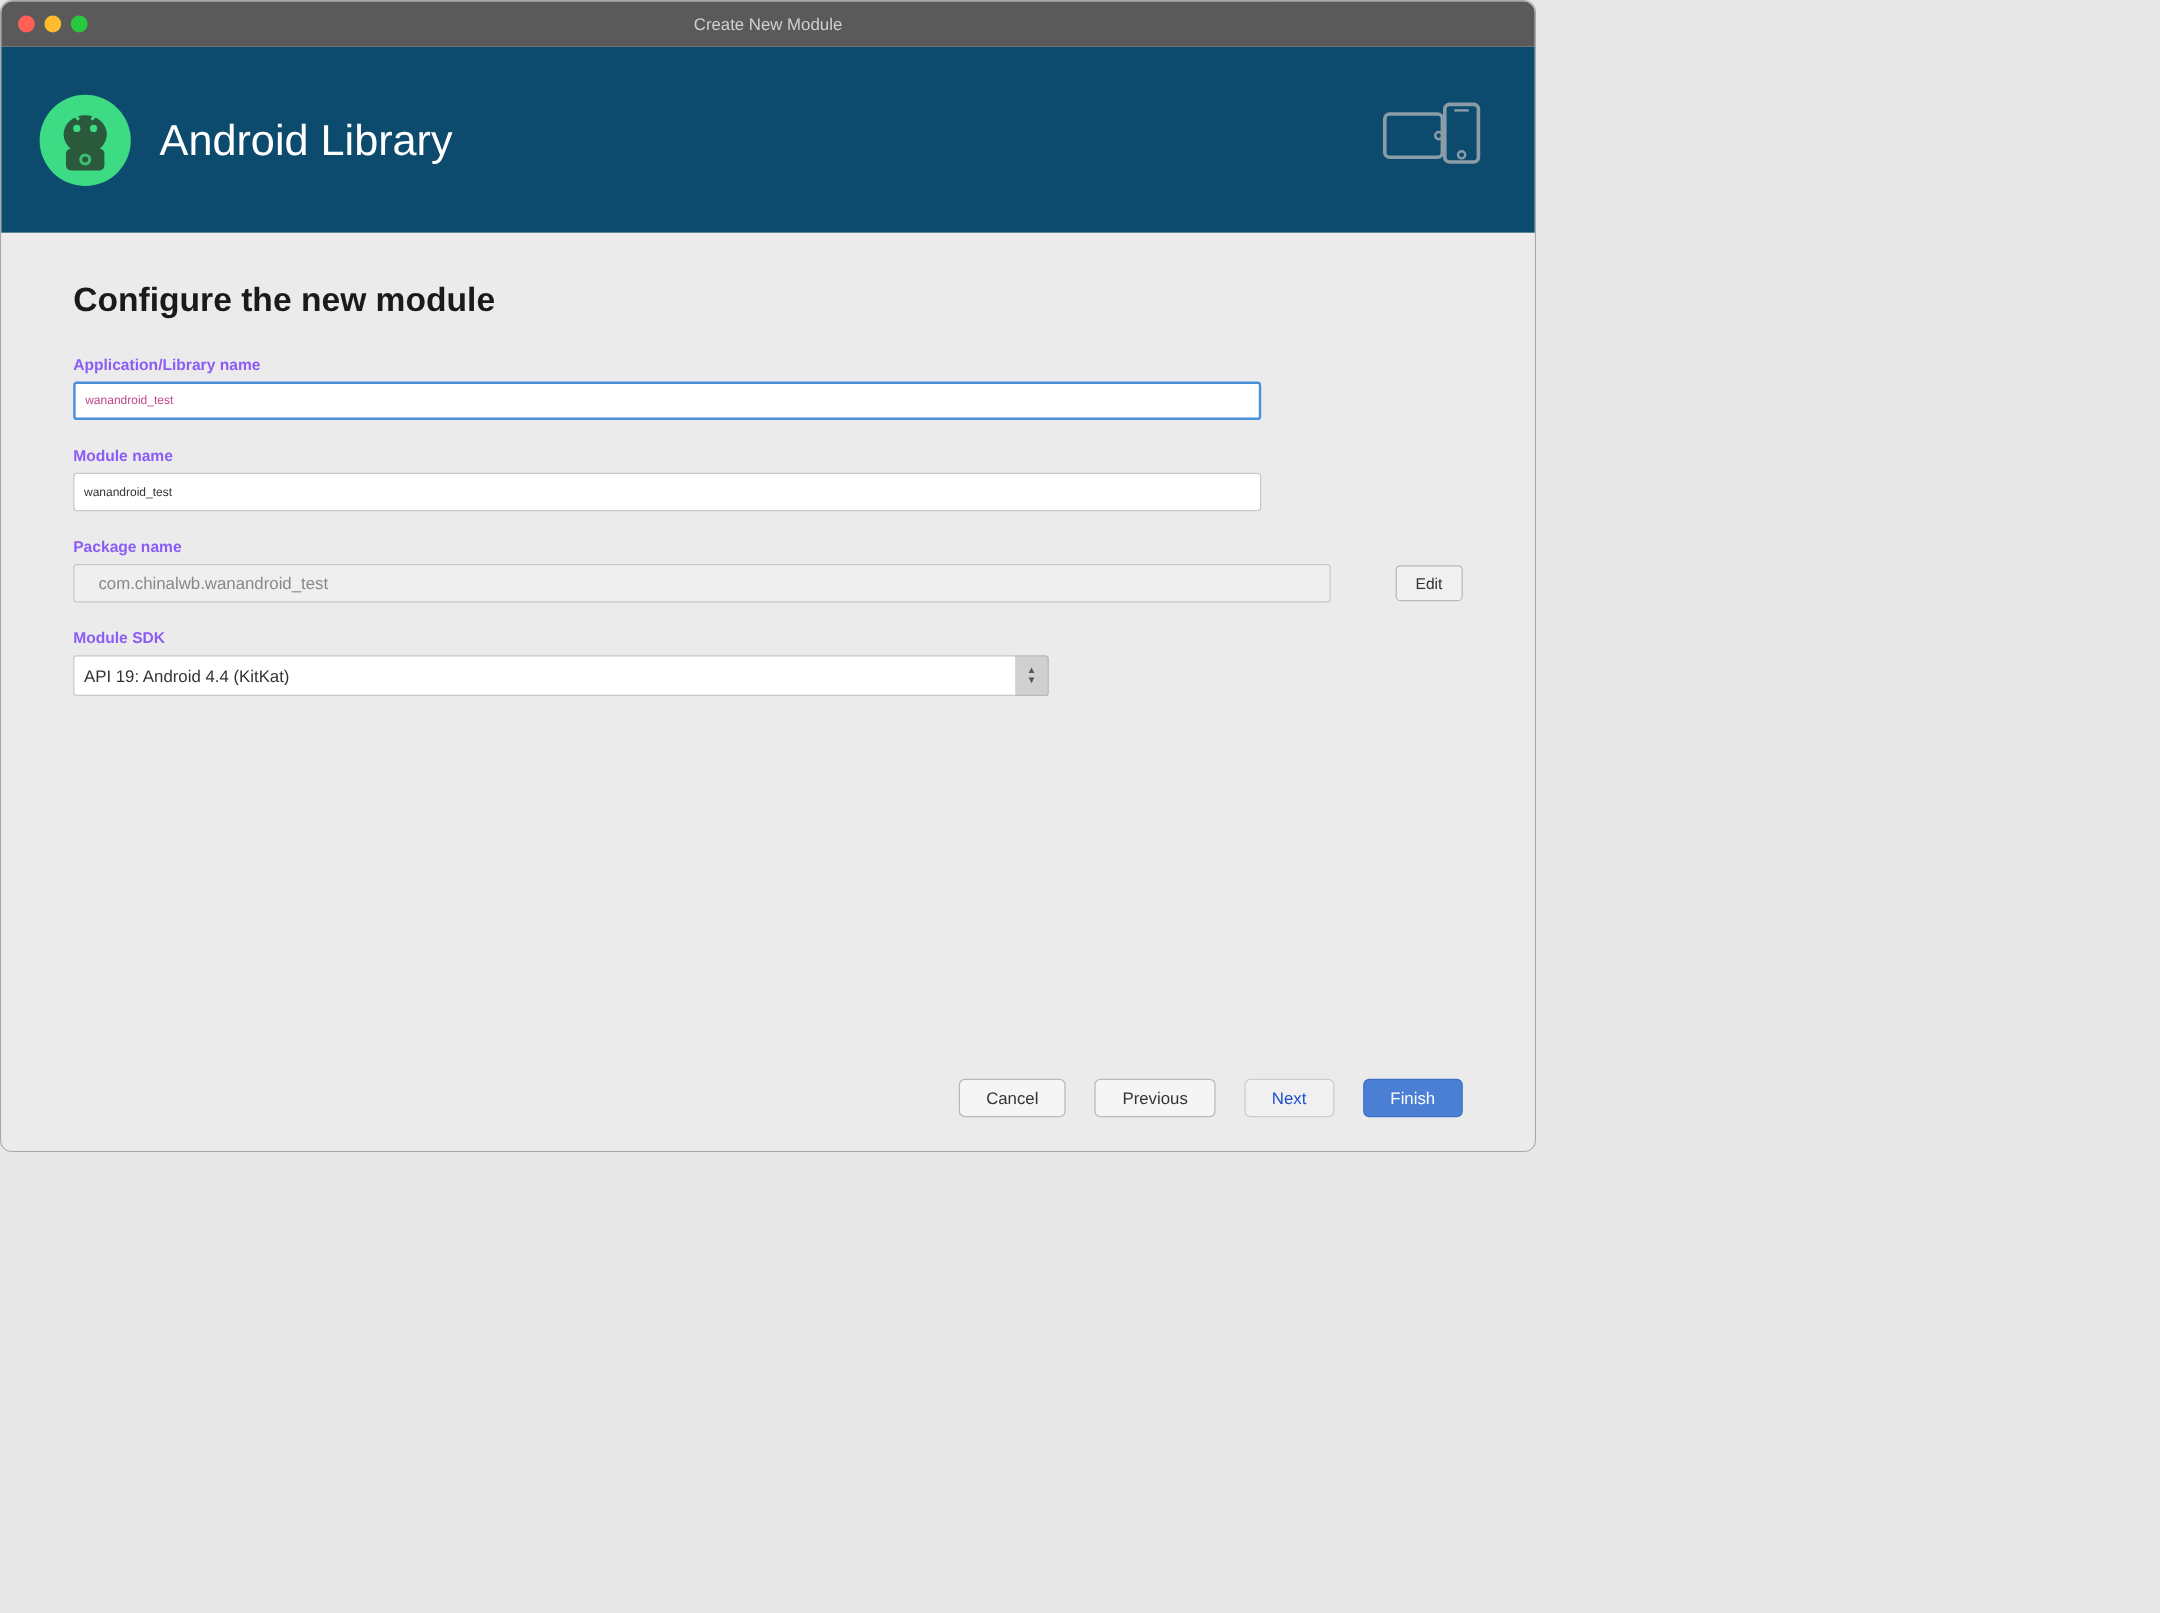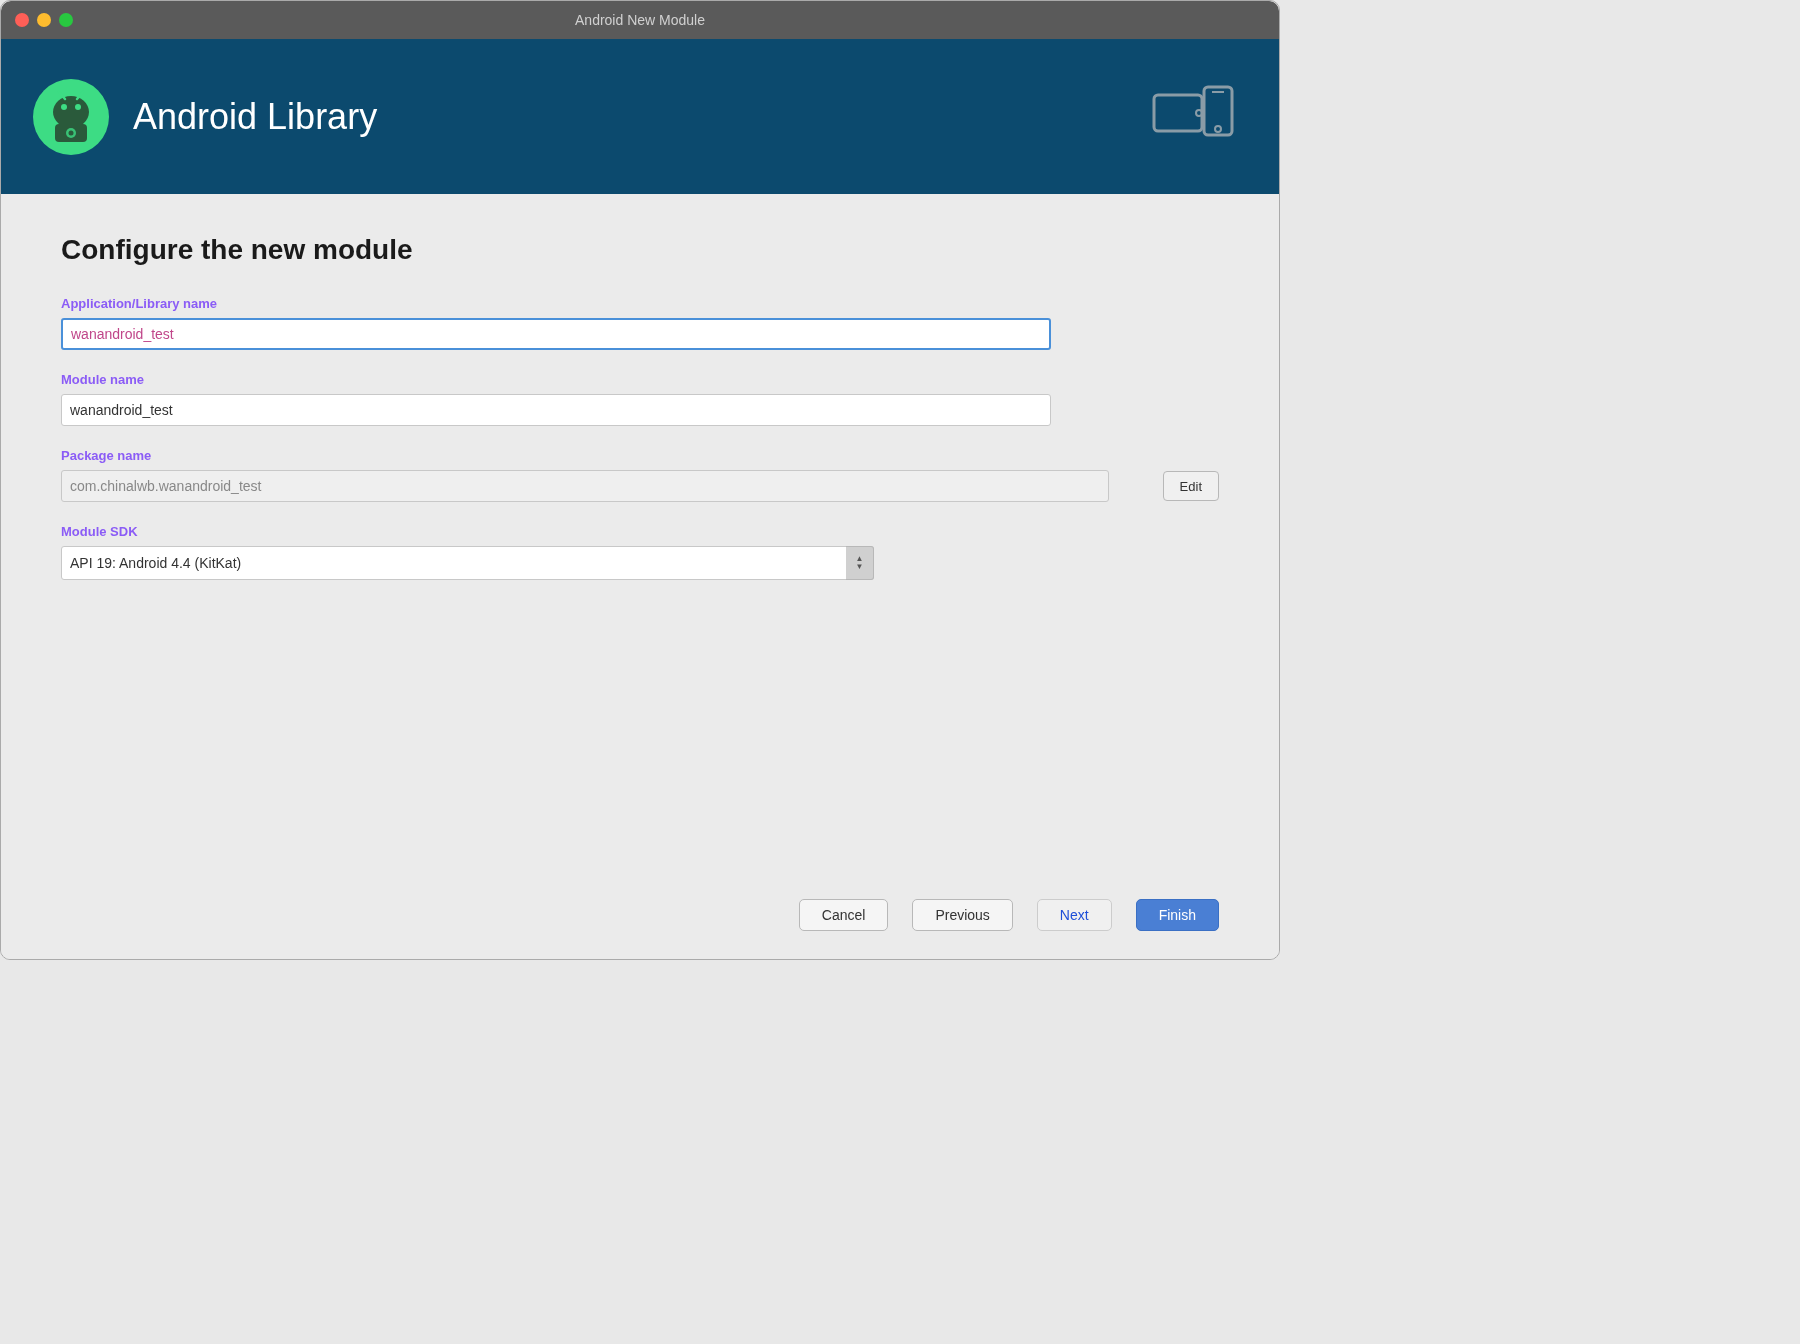--- a/index.html
+++ b/index.html
@@ -119,21 +119,21 @@
       margin-bottom: 7px;
       display: block;
     }
 
     .form-input {
       width: 990px;
       height: 32px;
       border: 1px solid #c8c8c8;
       border-radius: 3px;
       padding: 0 8px;
-      font-size: 14px;
+      font-size: 10px;
       background: #ffffff;
       color: #333;
       outline: none;
     }
 
     .form-input.app-name {
       border: 2px solid #4a90d9;
       color: #c0468a;
     }
 
@@ -142,21 +142,21 @@
       display: flex;
       align-items: center;
       gap: 10px;
     }
 
     .package-text {
       width: 1066px;
       height: 32px;
       border: 1px solid #c8c8c8;
       border-radius: 3px;
-      padding: 0 8px;
+      padding: 0 20px;
       font-size: 14px;
       background: #efefef;
       color: #888;
       display: flex;
       align-items: center;
     }
 
     .edit-btn {
       height: 30px;
       padding: 0 16px;
@@ -283,21 +283,21 @@
   </style>
 </head>
 <body>
 
 <div class="titlebar">
   <div class="titlebar-buttons">
     <button class="titlebar-btn btn-close"></button>
     <button class="titlebar-btn btn-minimize"></button>
     <button class="titlebar-btn btn-maximize"></button>
   </div>
-  <span class="titlebar-title">Android New Module</span>
+  <span class="titlebar-title">Create New Module</span>
 </div>
 
 <div class="header-banner">
   <div class="header-left">
 
     <div class="android-logo">
       <svg width="80" height="80" viewBox="0 0 80 80" xmlns="http://www.w3.org/2000/svg">
 
         <circle cx="40" cy="40" r="38" fill="#3ddc84"></circle>
 

